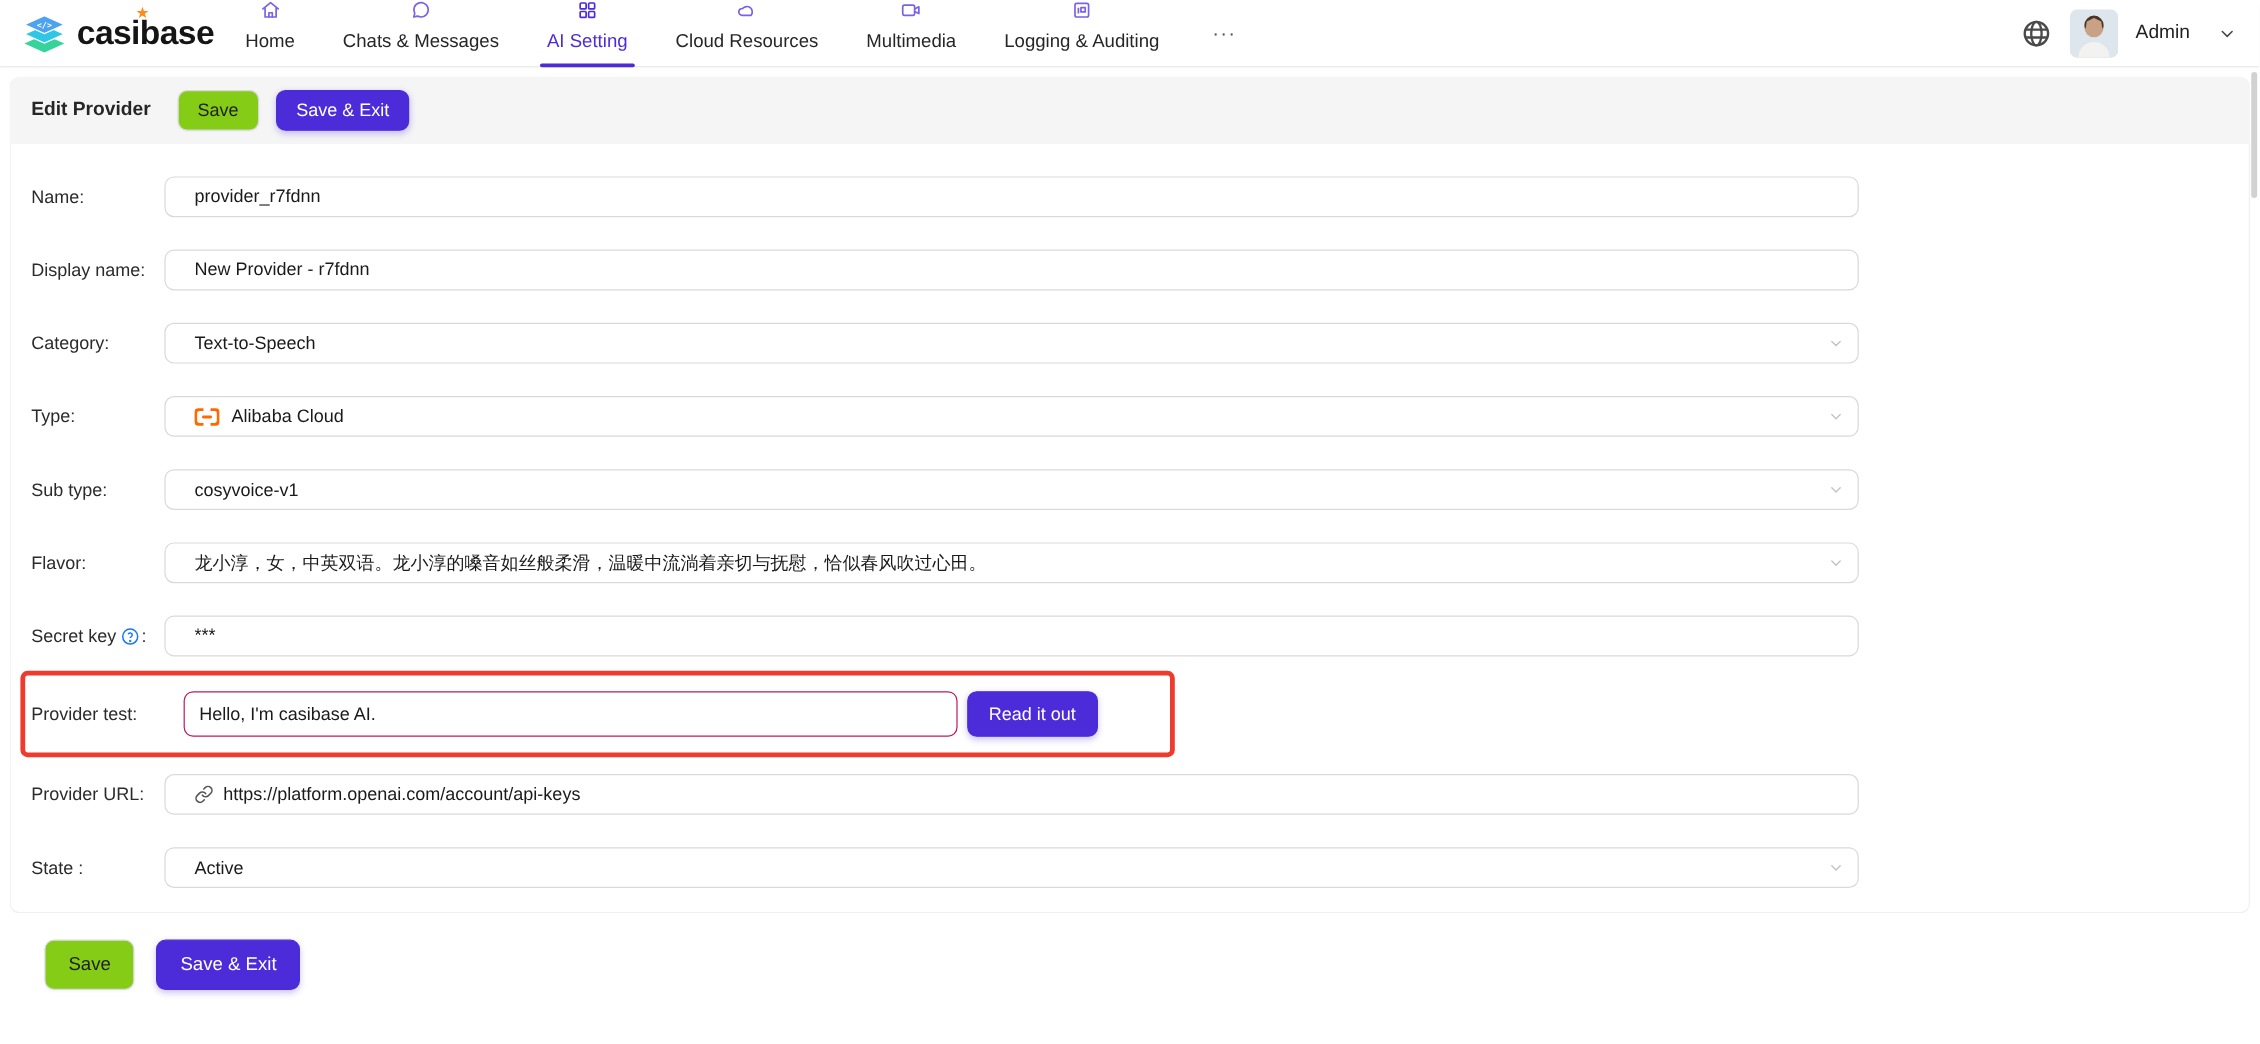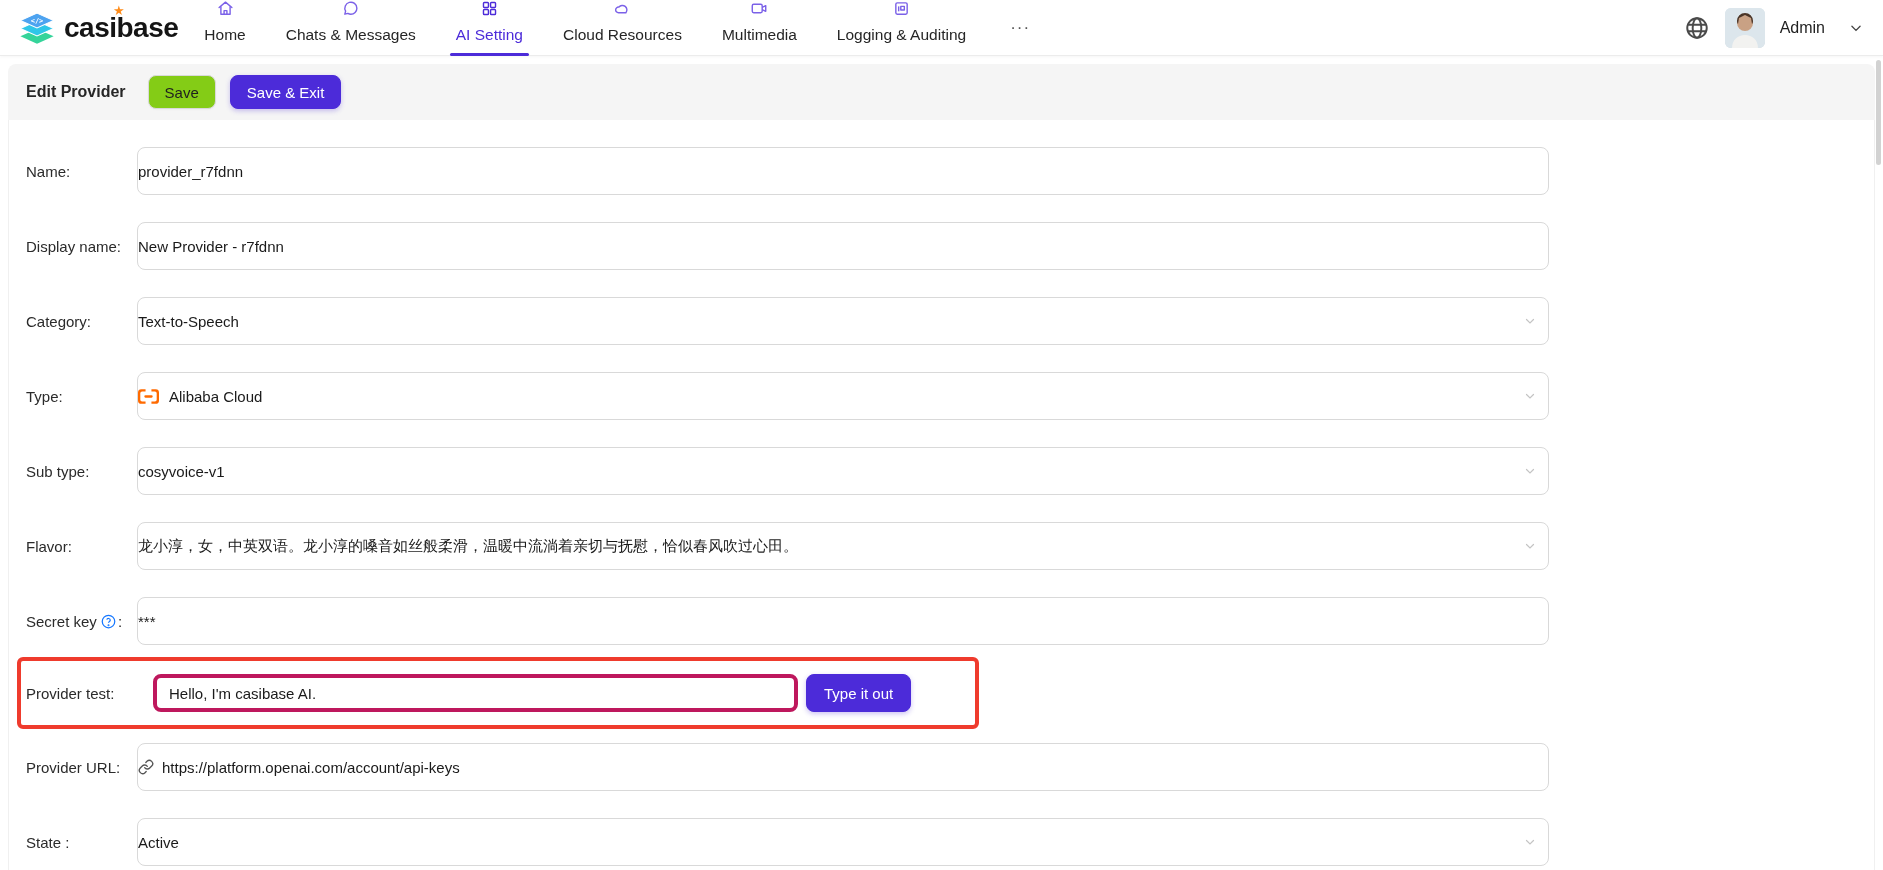--- a/index.html
+++ b/index.html
@@ -37,34 +37,34 @@
   .btn-default { background: #84cc16; border: 1px solid #d9d9d9; color: #1f1f1f; box-shadow: 0 1px 2px rgba(0,0,0,.03); }
   .btn-primary { background: #4c2bd9; border: 1px solid #4c2bd9; color: #fff; box-shadow: 0 2px 5px rgba(76,43,217,.28); }
 
   
   .card-body { margin: 0 8px; background: #fff; border: 1px solid #f0f0f0; border-top: none;
                border-radius: 0 0 8px 8px; padding: 27px 0 20px; }
   .frow { display: flex; align-items: center; margin-bottom: 27px; }
   .frow-label { width: 128px; padding-left: 17px; flex-shrink: 0; font-size: 15px; color: #2b2b2b;
                 display: flex; align-items: center; }
   .frow-control { width: 1412px; position: relative; }
-  .ctrl { width: 100%; height: 48px; border: 1px solid #d9d9d9; border-radius: 8px; background: #fff;
-          font-size: 15px; color: #1a1a1a; padding: 0 0; font-family: inherit;
+  .ctrl { width: 100%; height: 34px; border: 1px solid #d9d9d9; border-radius: 8px; background: #fff;
+          font-size: 15px; color: #1a1a1a; padding: 0 24px; font-family: inherit;
           display: flex; align-items: center; gap: 10px; }
   input.ctrl { display: block; line-height: 36px; }
   .sel-arrow { position: absolute; right: 13px; top: 50%; transform: translateY(-50%);
                color: #c4c4c4; display: flex; pointer-events: none; }
   .help-ic { color: #1677ff; display: inline-flex; margin: 0 2px 0 4px; cursor: pointer; }
   .link-ic { color: #555; display: inline-flex; }
 
   
   .hl-wrap { margin: 12px 0 14px 8px; width: 962px; border: 4px solid #ef3b2d; border-radius: 6px;
              padding: 13px 0; display: flex; align-items: center; }
   .hl-wrap .frow-label { width: 132px; padding-left: 5px; }
-  .test-input { width: 645px; height: 38px; border: 4px solid #be185d; border-radius: 8px;
+  .test-input { width: 645px; height: 38px; border: 1px solid #be185d; border-radius: 8px;
                 font-size: 15px; color: #1a1a1a; padding: 0 12px; font-family: inherit; }
   .test-btn { margin-left: 8px; height: 38px; padding: 0 17px; font-size: 15px; }
 
   
   .footer-actions { display: flex; gap: 18px; margin: 22px 0 0 37px; }
   .footer-actions .btn { height: 42px; font-size: 15.5px; padding: 0 19px; }
 
   
   .scrollbar-thumb { position: absolute; right: 2px; top: 60px; width: 5px; height: 105px;
                      background: #d2d2d2; border-radius: 3px; }
@@ -273,21 +273,21 @@
         <span>:</span>
       </div>
       <div class="frow-control">
         <input class="ctrl" value="***" style="">
       </div>
     </div>
 
     <div class="hl-wrap">
       <div class="frow-label">Provider test:</div>
       <input class="test-input" value="Hello, I'm casibase AI." style="">
-      <button class="btn btn-primary test-btn">Type it out</button>
+      <button class="btn btn-primary test-btn">Read it out</button>
     </div>
 
     <div class="frow">
       <div class="frow-label">Provider URL:</div>
       <div class="frow-control">
         <div class="ctrl" style="gap:8px;">
           <span class="link-ic">
             <svg width="16" height="16" viewBox="0 0 24 24" fill="none" stroke="currentColor" stroke-width="2" stroke-linecap="round" stroke-linejoin="round">
                 <path d="M10 13a5 5 0 0 0 7.54.54l3-3a5 5 0 0 0-7.07-7.07l-1.72 1.71"></path>
                 <path d="M14 11a5 5 0 0 0-7.54-.54l-3 3a5 5 0 0 0 7.07 7.07l1.71-1.71"></path>

